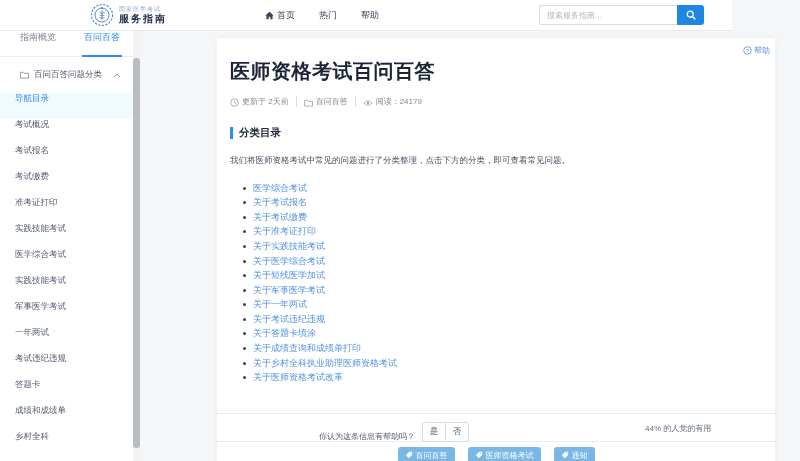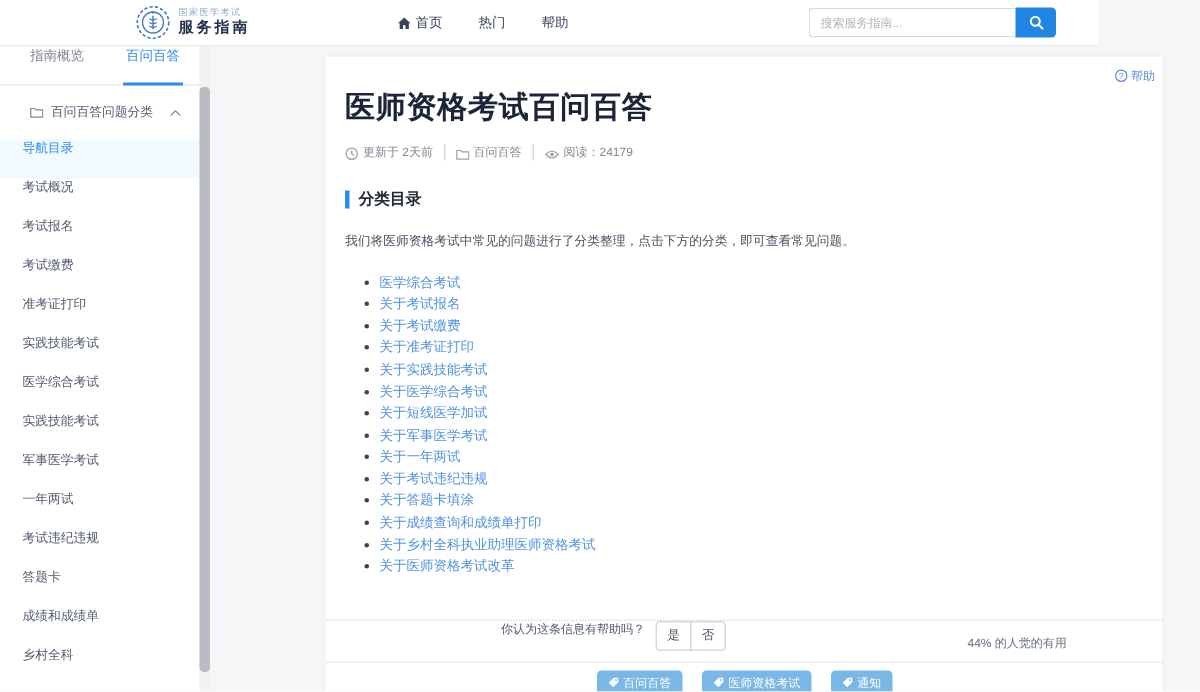--- a/index.html
+++ b/index.html
@@ -58,21 +58,21 @@
   .section-title { font-size:10.5px; font-weight:bold; color:#232b3a; }
   .intro { margin-top:14px; font-size:8.5px; color:#495060; line-height:1.5; }
   .link-list { margin-top:14px; list-style:none; }
   .link-list li { display:flex; align-items:center; height:14.6px; }
   .dot { width:3px; height:3px; border-radius:50%; background:#3c4354; margin:0 7px 0 13px; flex:0 0 auto; }
   .link-list a { font-size:9px; color:#5191e0; text-decoration:none; cursor:pointer; }
 
   
   .feedback-row { position:absolute; top:375px; left:0; width:558px; height:28px;
                   border-top:1px dotted #d9dce1; }
-  .fb-left { position:absolute; left:117px; top:0; height:28px; display:flex; align-items:flex-start; }
+  .fb-left { position:absolute; left:102px; top:0; height:28px; display:flex; align-items:flex-end; }
   .fb-q { font-size:8px; color:#515a6e; margin-right:7px; }
   .fb-btn { width:24px; height:20px; background:#fff; border:1px solid #d5d9de; font-size:8.5px;
             color:#51596b; cursor:pointer; font-family:"Liberation Sans", sans-serif; }
   .fb-btn.yes { border-radius:3px 0 0 3px; }
   .fb-btn.no  { border-radius:0 3px 3px 0; margin-left:-1px; }
   .fb-stat { position:absolute; left:428px; top:0; height:28px; display:flex; align-items:center;
              font-size:8px; color:#657180; }
   .tags-row { position:absolute; top:403px; left:0; width:558px; height:30px;
               border-top:1px dotted #d9dce1; display:flex; justify-content:center;
               align-items:flex-start; padding-top:5px; gap:13px; }

